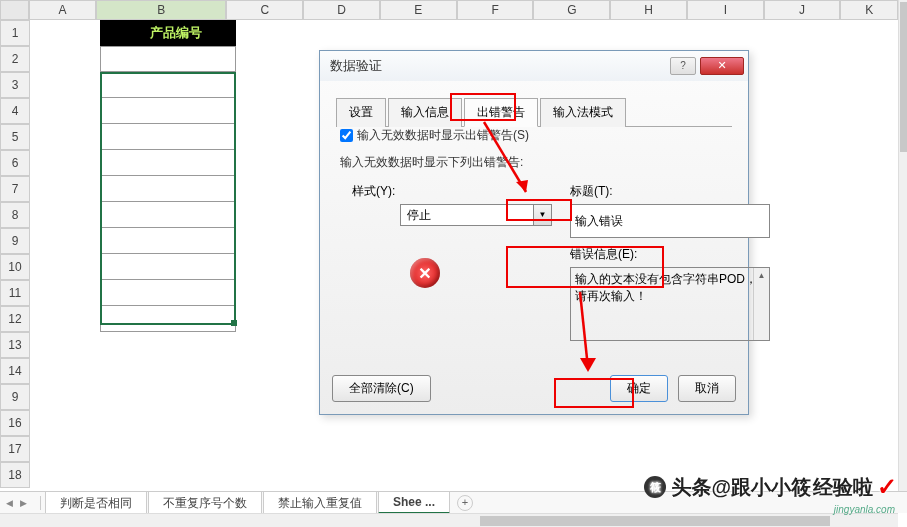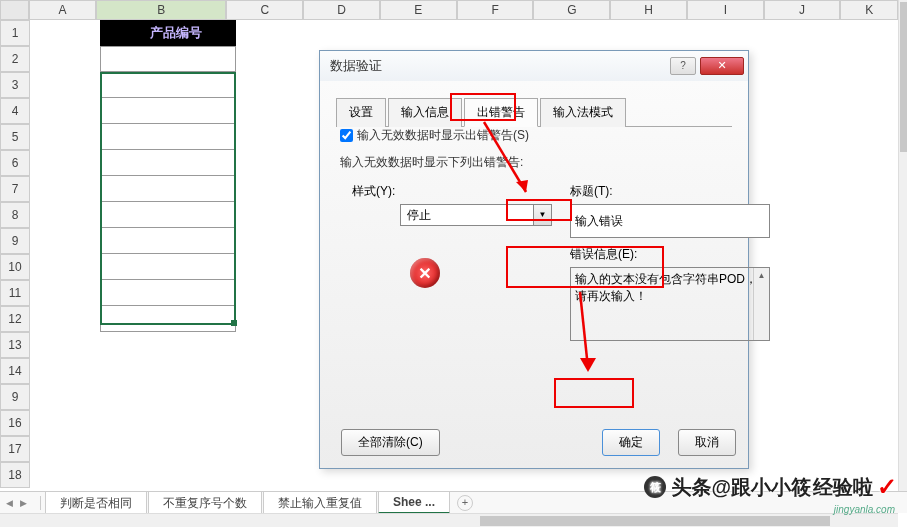--- a/index.html
+++ b/index.html
@@ -13,21 +13,21 @@
 .col-h.sel { background: #d4e6c8; }
 .col-A { width: 70px; } .col-B { width: 136px; } .col-C { width: 80px; } .col-D { width: 80px; }
 .col-E { width: 80px; } .col-F { width: 80px; } .col-G { width: 80px; } .col-H { width: 80px; }
 .col-I { width: 80px; } .col-J { width: 80px; } .col-K { width: 60px; }
 
 .grid-body { display: flex; }
 .row-headers { width: 30px; }
 .row-h { height: 26px; border: 1px solid #ccc; text-align: center; font-size: 12px; line-height: 24px; color: #444; background: #f0f0f0; }
 
 
-.product-header { position: absolute; left: 100px; top: 20px; width: 136px; height: 26px; background: #000; color: #c4b5fd; text-align: center; font-size: 13px; line-height: 26px; font-weight: bold; padding-left: 16px; }
+.product-header { position: absolute; left: 100px; top: 20px; width: 136px; height: 26px; background: #000; color: #bef264; text-align: center; font-size: 13px; line-height: 26px; font-weight: bold; padding-left: 16px; }
 .product-cells { position: absolute; left: 100px; top: 46px; width: 136px; }
 .pcell { height: 26px; border: 1px solid #999; border-top: none; background: #fff; }
 .pcell:first-child { border-top: 1px solid #999; }
 .selection-frame { position: absolute; left: 100px; top: 72px; width: 136px; height: 253px; border: 2px solid #217346; pointer-events: none; }
 .selection-handle { position: absolute; right: -3px; bottom: -3px; width: 6px; height: 6px; background: #217346; }
 
 
 .vscroll { position: absolute; right: 0; top: 0; width: 9px; height: 497px; background: #f0f0f0; border-left: 1px solid #ddd; }
 .vscroll-thumb { position: absolute; top: 2px; width: 7px; left: 1px; height: 150px; background: #c8c8c8; }
 
@@ -36,21 +36,21 @@
 .tab-nav { display: flex; padding: 0 6px; gap: 4px; }
 .tab-nav-btn { width: 10px; height: 10px; color: #888; font-size: 9px; line-height: 10px; }
 .vl { width: 1px; height: 14px; background: #ccc; margin: 0 4px; }
 .sheet-tab { padding: 3px 14px; border: 1px solid #ccc; border-bottom: none; background: #fff; color: #444; margin-right: 1px; }
 .sheet-tab.active { background: #fff; font-weight: bold; border-bottom: 2px solid #217346; }
 .add-sheet { margin-left: 6px; width: 16px; height: 16px; border: 1px solid #ccc; border-radius: 50%; text-align: center; line-height: 13px; font-size: 11px; color: #666; }
 .hscroll { position: absolute; bottom: 0; left: 0; right: 9px; height: 14px; background: #f0f0f0; border-top: 1px solid #ddd; }
 .hscroll-thumb { position: absolute; left: 480px; width: 350px; height: 10px; top: 2px; background: #c8c8c8; }
 
 
-.dialog { position: absolute; left: 319px; top: 50px; width: 430px; height: 419px; background: linear-gradient(#fcfcfc,#ededed); border: 1px solid #7a9ab8; box-shadow: 3px 3px 8px rgba(0,0,0,0.15); }
+.dialog { position: absolute; left: 319px; top: 50px; width: 430px; height: 365px; background: linear-gradient(#fcfcfc,#ededed); border: 1px solid #7a9ab8; box-shadow: 3px 3px 8px rgba(0,0,0,0.15); }
 .titlebar { height: 30px; background: linear-gradient(#fbfcfd,#eef2f6); display: flex; align-items: center; padding: 0 4px 0 10px; font-size: 13px; color: #333; }
 .titlebar-spacer { flex: 1; }
 .help-btn { width: 26px; height: 18px; background: linear-gradient(#f5f5f5,#e0e0e0); border: 1px solid #aaa; border-radius: 2px; text-align: center; font-size: 10px; line-height: 16px; color: #555; margin-right: 4px; }
 .close-btn { width: 44px; height: 18px; background: linear-gradient(#e78,#c9302c); border: 1px solid #a02622; border-radius: 2px; color: #fff; text-align: center; font-size: 11px; line-height: 15px; }
 
 .dlg-body { padding: 12px 14px 10px; }
 .dlg-tabs { display: flex; border-bottom: 1px solid #aaa; margin: 4px 2px 0; }
 .dlg-tab { padding: 5px 12px; font-size: 12px; border: 1px solid #aaa; border-bottom: none; background: #f3f3f3; margin-right: 2px; position: relative; top: 1px; }
 .dlg-tab.active { background: #fcfcfc; border-bottom: 1px solid #fcfcfc; }
 
@@ -62,21 +62,21 @@
 .select-wrap { display: flex; padding-left: 48px; }
 .select-input { width: 134px; height: 22px; border: 1px solid #888; padding: 0 6px; font-size: 12px; background: #fff; }
 .select-btn { width: 18px; height: 22px; border: 1px solid #888; border-left: none; background: linear-gradient(#f5f5f5,#ddd); text-align: center; font-size: 8px; line-height: 20px; }
 .text-input { width: 200px; height: 22px; border: 1px solid #888; padding: 16px 4px; font-size: 12px; }
 .textarea { width: 200px; height: 74px; border: 1px solid #888; padding: 3px 4px; font-size: 12px; resize: none; position: relative; }
 .ta-scroll { position: absolute; right: 0; top: 0; bottom: 0; width: 16px; background: #f0f0f0; border-left: 1px solid #ccc; }
 .ta-arrow { height: 16px; text-align: center; font-size: 8px; line-height: 16px; color: #666; }
 
 .error-icon { width: 30px; height: 30px; border-radius: 50%; background: radial-gradient(#f66,#c00); display: flex; align-items: center; justify-content: center; color: #fff; font-weight: bold; font-size: 16px; box-shadow: inset -2px -2px 4px rgba(0,0,0,0.3), inset 2px 2px 4px rgba(255,255,255,0.4); margin: 32px 0 0 58px; }
 
-.dlg-footer { position: absolute; bottom: 12px; left: 21px; right: 12px; display: flex; align-items: center; gap: 8px; }
+.dlg-footer { position: absolute; bottom: 12px; left: 12px; right: 12px; display: flex; align-items: center; }
 .btn { padding: 4px 16px; font-size: 12px; border: 1px solid #888; background: linear-gradient(#fdfdfd,#e6e6e6); border-radius: 3px; }
 .footer-spacer { flex: 1; }
 .btn-ok { border: 1px solid #4a90d9; margin-right: 10px; }
 
 
 .redbox { position: absolute; border: 2px solid #e00; pointer-events: none; }
 .arrow { position: absolute; pointer-events: none; }
 
 
 .watermark { position: absolute; right: 10px; bottom: 26px; font-size: 20px; font-weight: bold; color: #222; text-shadow: 0 0 3px #fff,0 0 3px #fff; display: flex; align-items: center; gap: 2px; }

